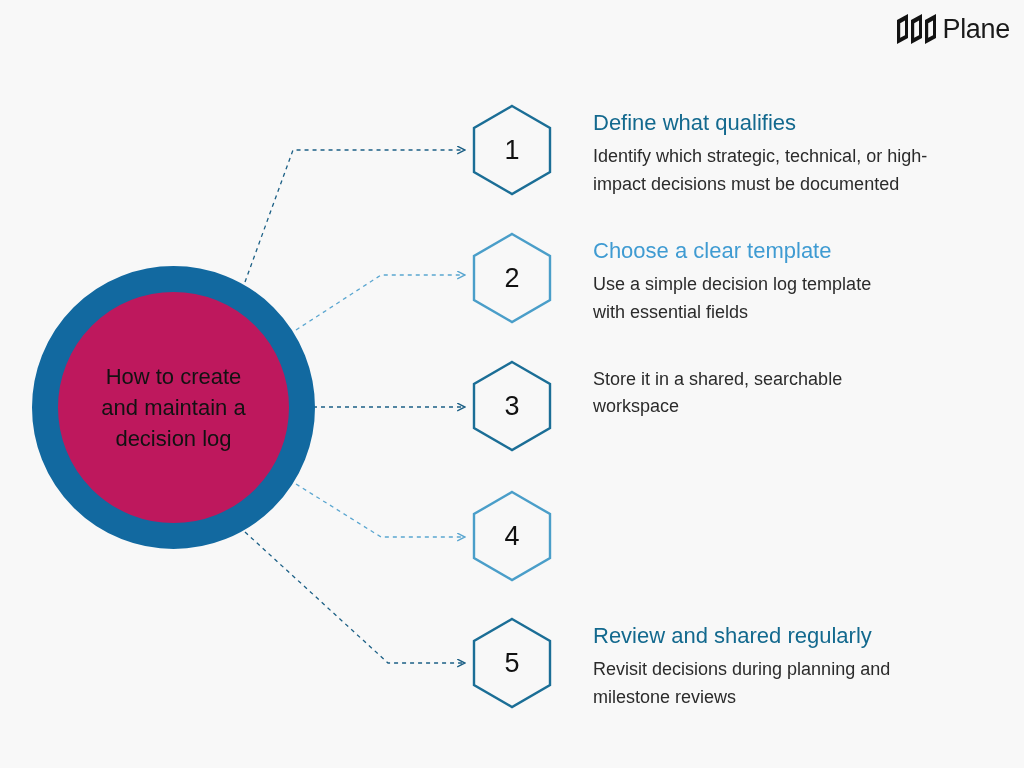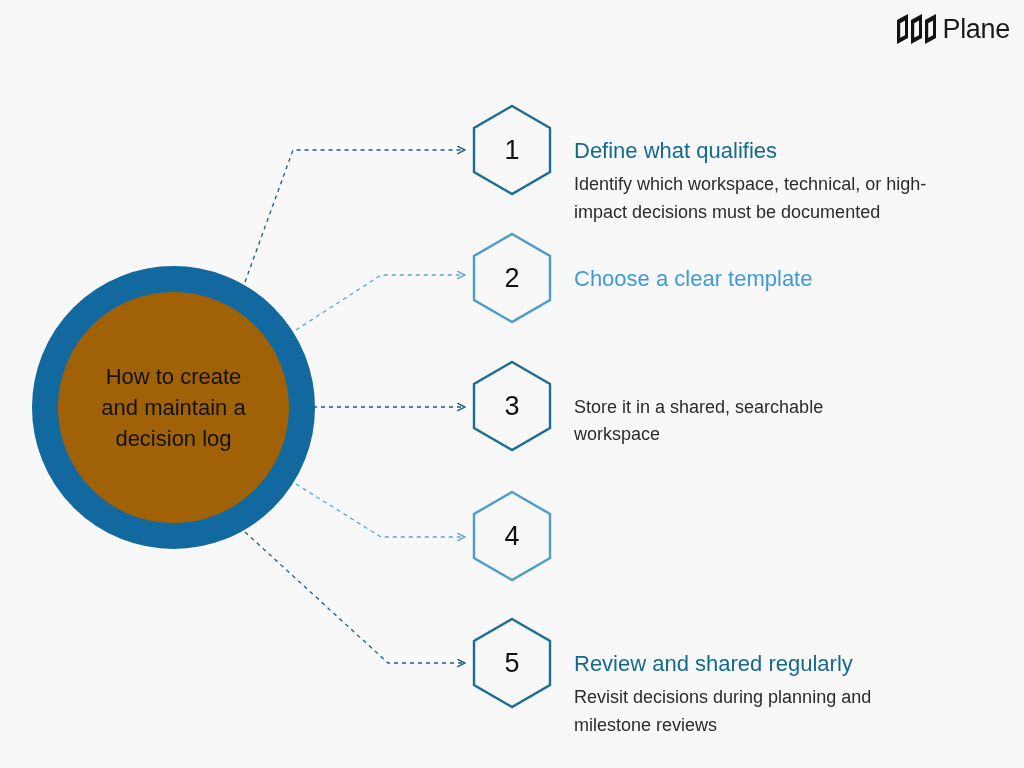--- a/index.html
+++ b/index.html
@@ -53,21 +53,21 @@
   
   .hub {
     position: absolute;
     left: 32px;
     top: 266px;
     width: 283px;
     height: 283px;
     border-radius: 50%;
     border: 26px solid #1269a0;
     box-sizing: border-box;
-    background: #a16207;
+    background: #be185d;
     display: flex;
     align-items: center;
     justify-content: center;
   }
   .hub-text {
     text-align: center;
     font-size: 22px;
     line-height: 1.42;
     color: #121212;
     padding: 0 14px;
@@ -99,23 +99,22 @@
     top: 0;
     width: 82px;
     height: 92px;
     display: flex;
     align-items: center;
     justify-content: center;
     font-size: 27px;
     color: #111111;
   }
   .step-body {
-    padding-left: 21px;
+    padding-left: 40px;
     padding-top: 6px;
-    margin-top: 28px;
   }
   .step-title {
     font-size: 22px;
     line-height: 1.2;
     margin-bottom: 7px;
     white-space: nowrap;
   }
   .step-desc {
     font-size: 18px;
     line-height: 1.52;
@@ -170,34 +169,36 @@
 
   <div class="step" style="left:471px; top:104px;">
     <div class="hex-wrap">
       <svg class="hex-svg" viewBox="0 0 82 92">
         <polygon points="41,2 79,24 79,68 41,90 3,68 3,24" fill="none" stroke="#1b6e96" stroke-width="2.4"></polygon>
       </svg>
       <div class="hex-num">1</div>
     </div>
     <div class="step-body">
       <div class="step-title" style="color:#13698e;">Define what qualifies</div>
-      <div class="step-desc">Identify which workspace, technical, or high-
+      <div class="step-desc">Identify which strategic, technical, or high-
 impact decisions must be documented</div>
     </div>
   </div>
 
   <div class="step" style="left:471px; top:232px;">
     <div class="hex-wrap">
       <svg class="hex-svg" viewBox="0 0 82 92">
         <polygon points="41,2 79,24 79,68 41,90 3,68 3,24" fill="none" stroke="#4a9ec9" stroke-width="2.4"></polygon>
       </svg>
       <div class="hex-num">2</div>
     </div>
     <div class="step-body">
       <div class="step-title" style="color:#3f9bd2;">Choose a clear template</div>
+      <div class="step-desc">Use a simple decision log template
+with essential fields</div>
     </div>
   </div>
 
   <div class="step" style="left:471px; top:360px;">
     <div class="hex-wrap">
       <svg class="hex-svg" viewBox="0 0 82 92">
         <polygon points="41,2 79,24 79,68 41,90 3,68 3,24" fill="none" stroke="#1b6e96" stroke-width="2.4"></polygon>
       </svg>
       <div class="hex-num">3</div>
     </div>

